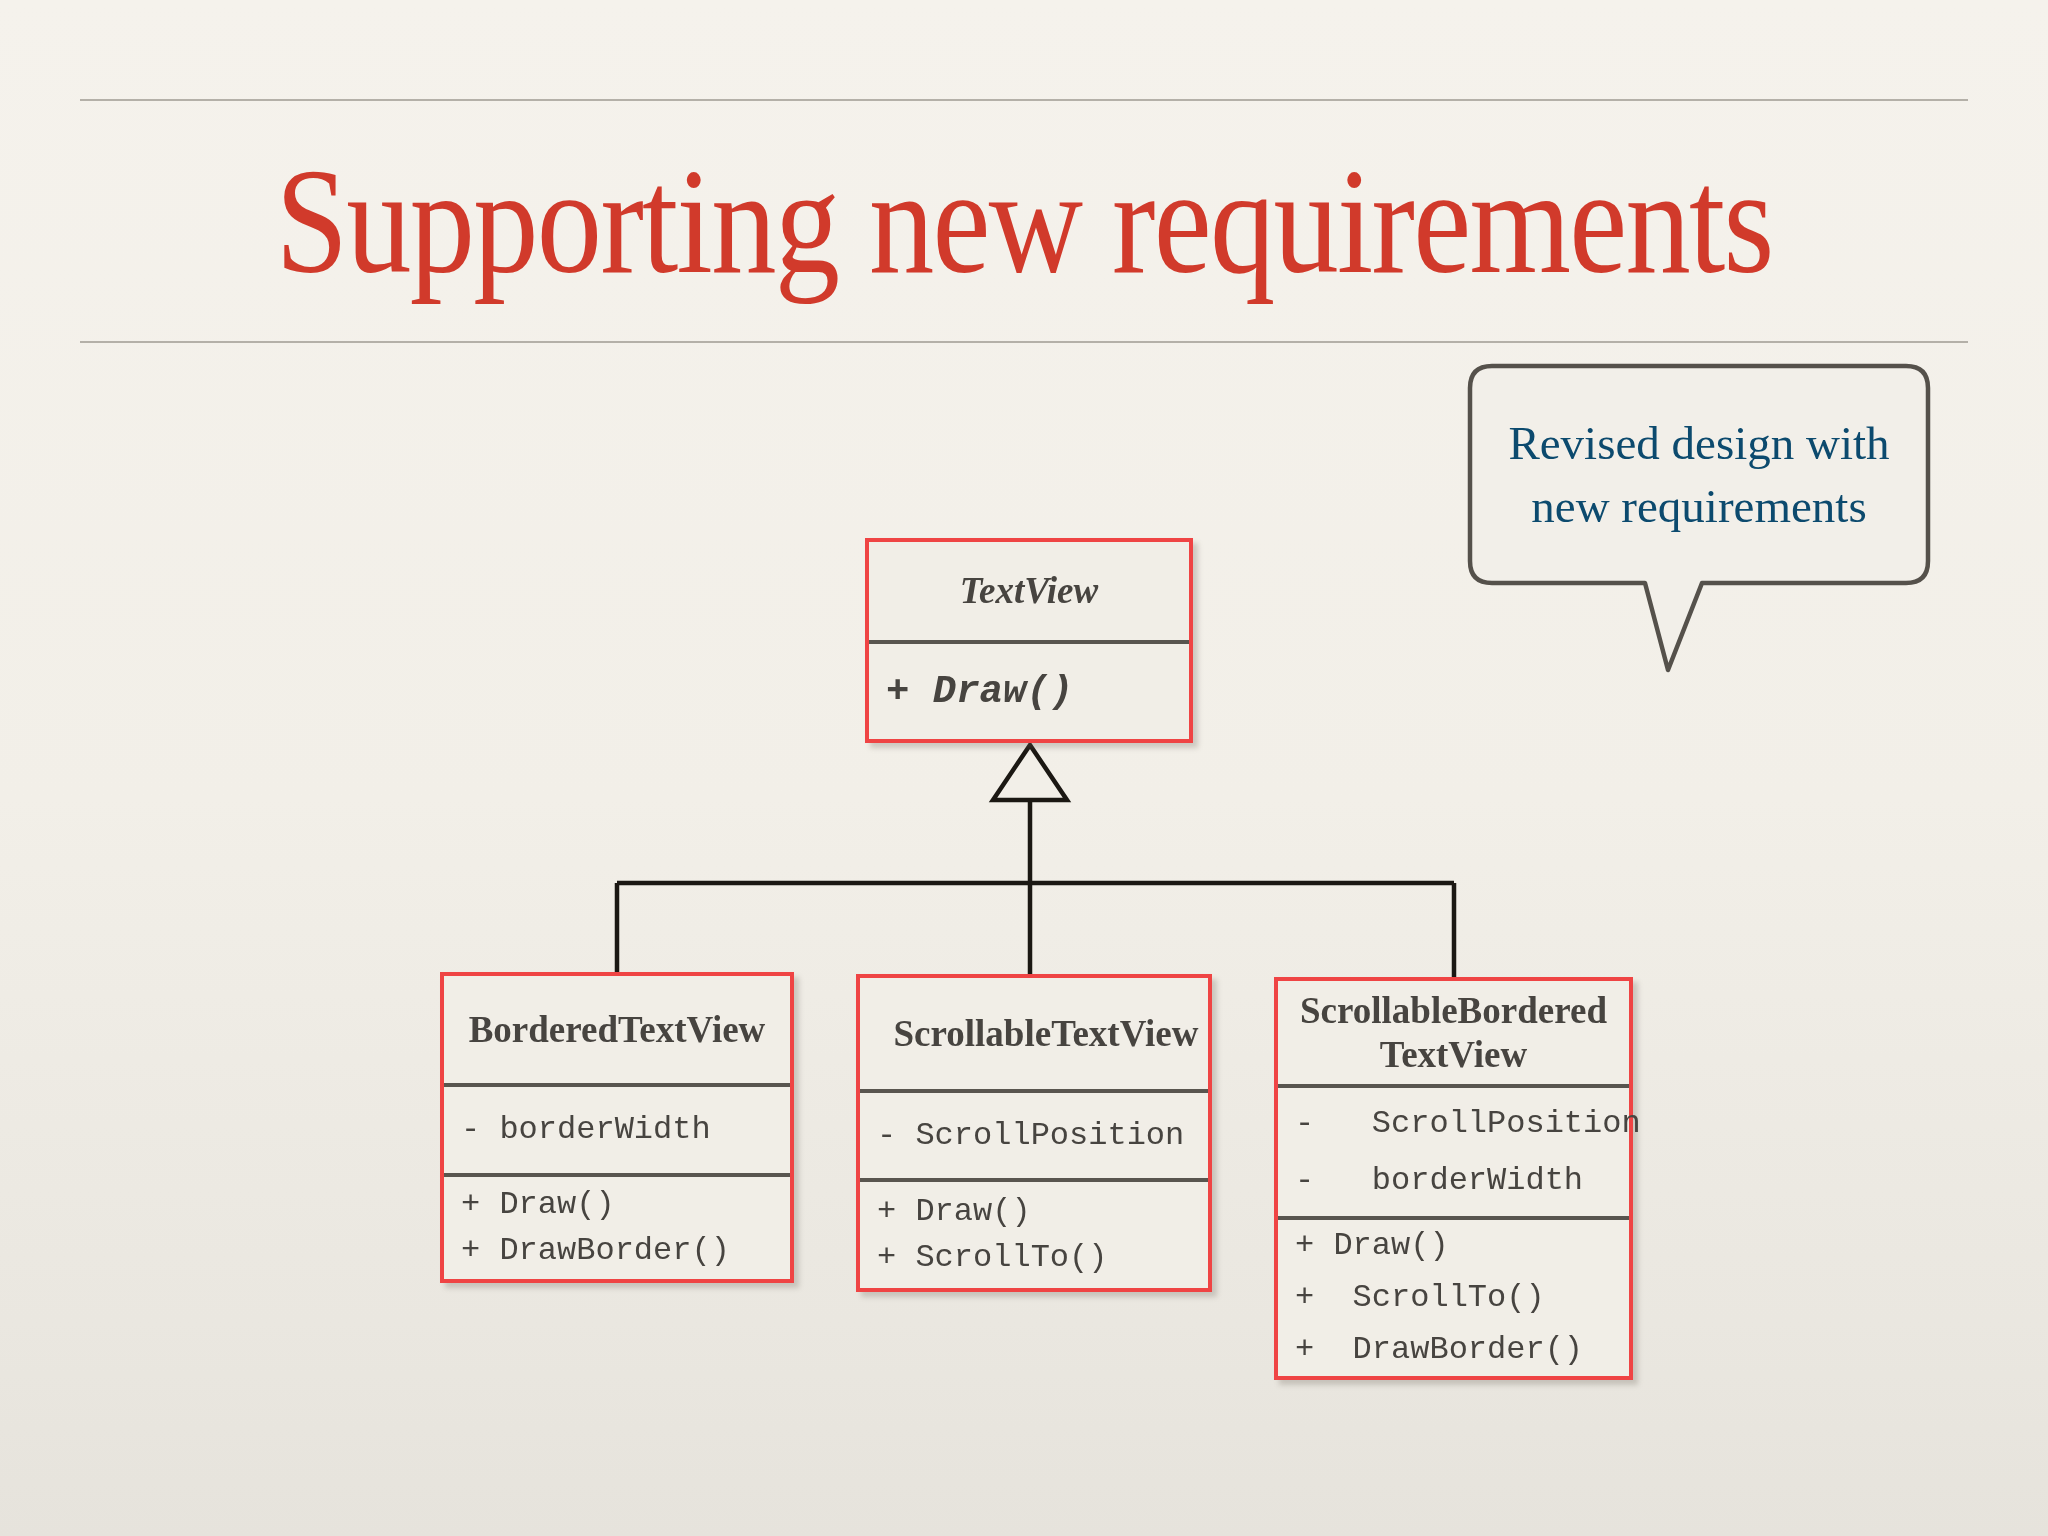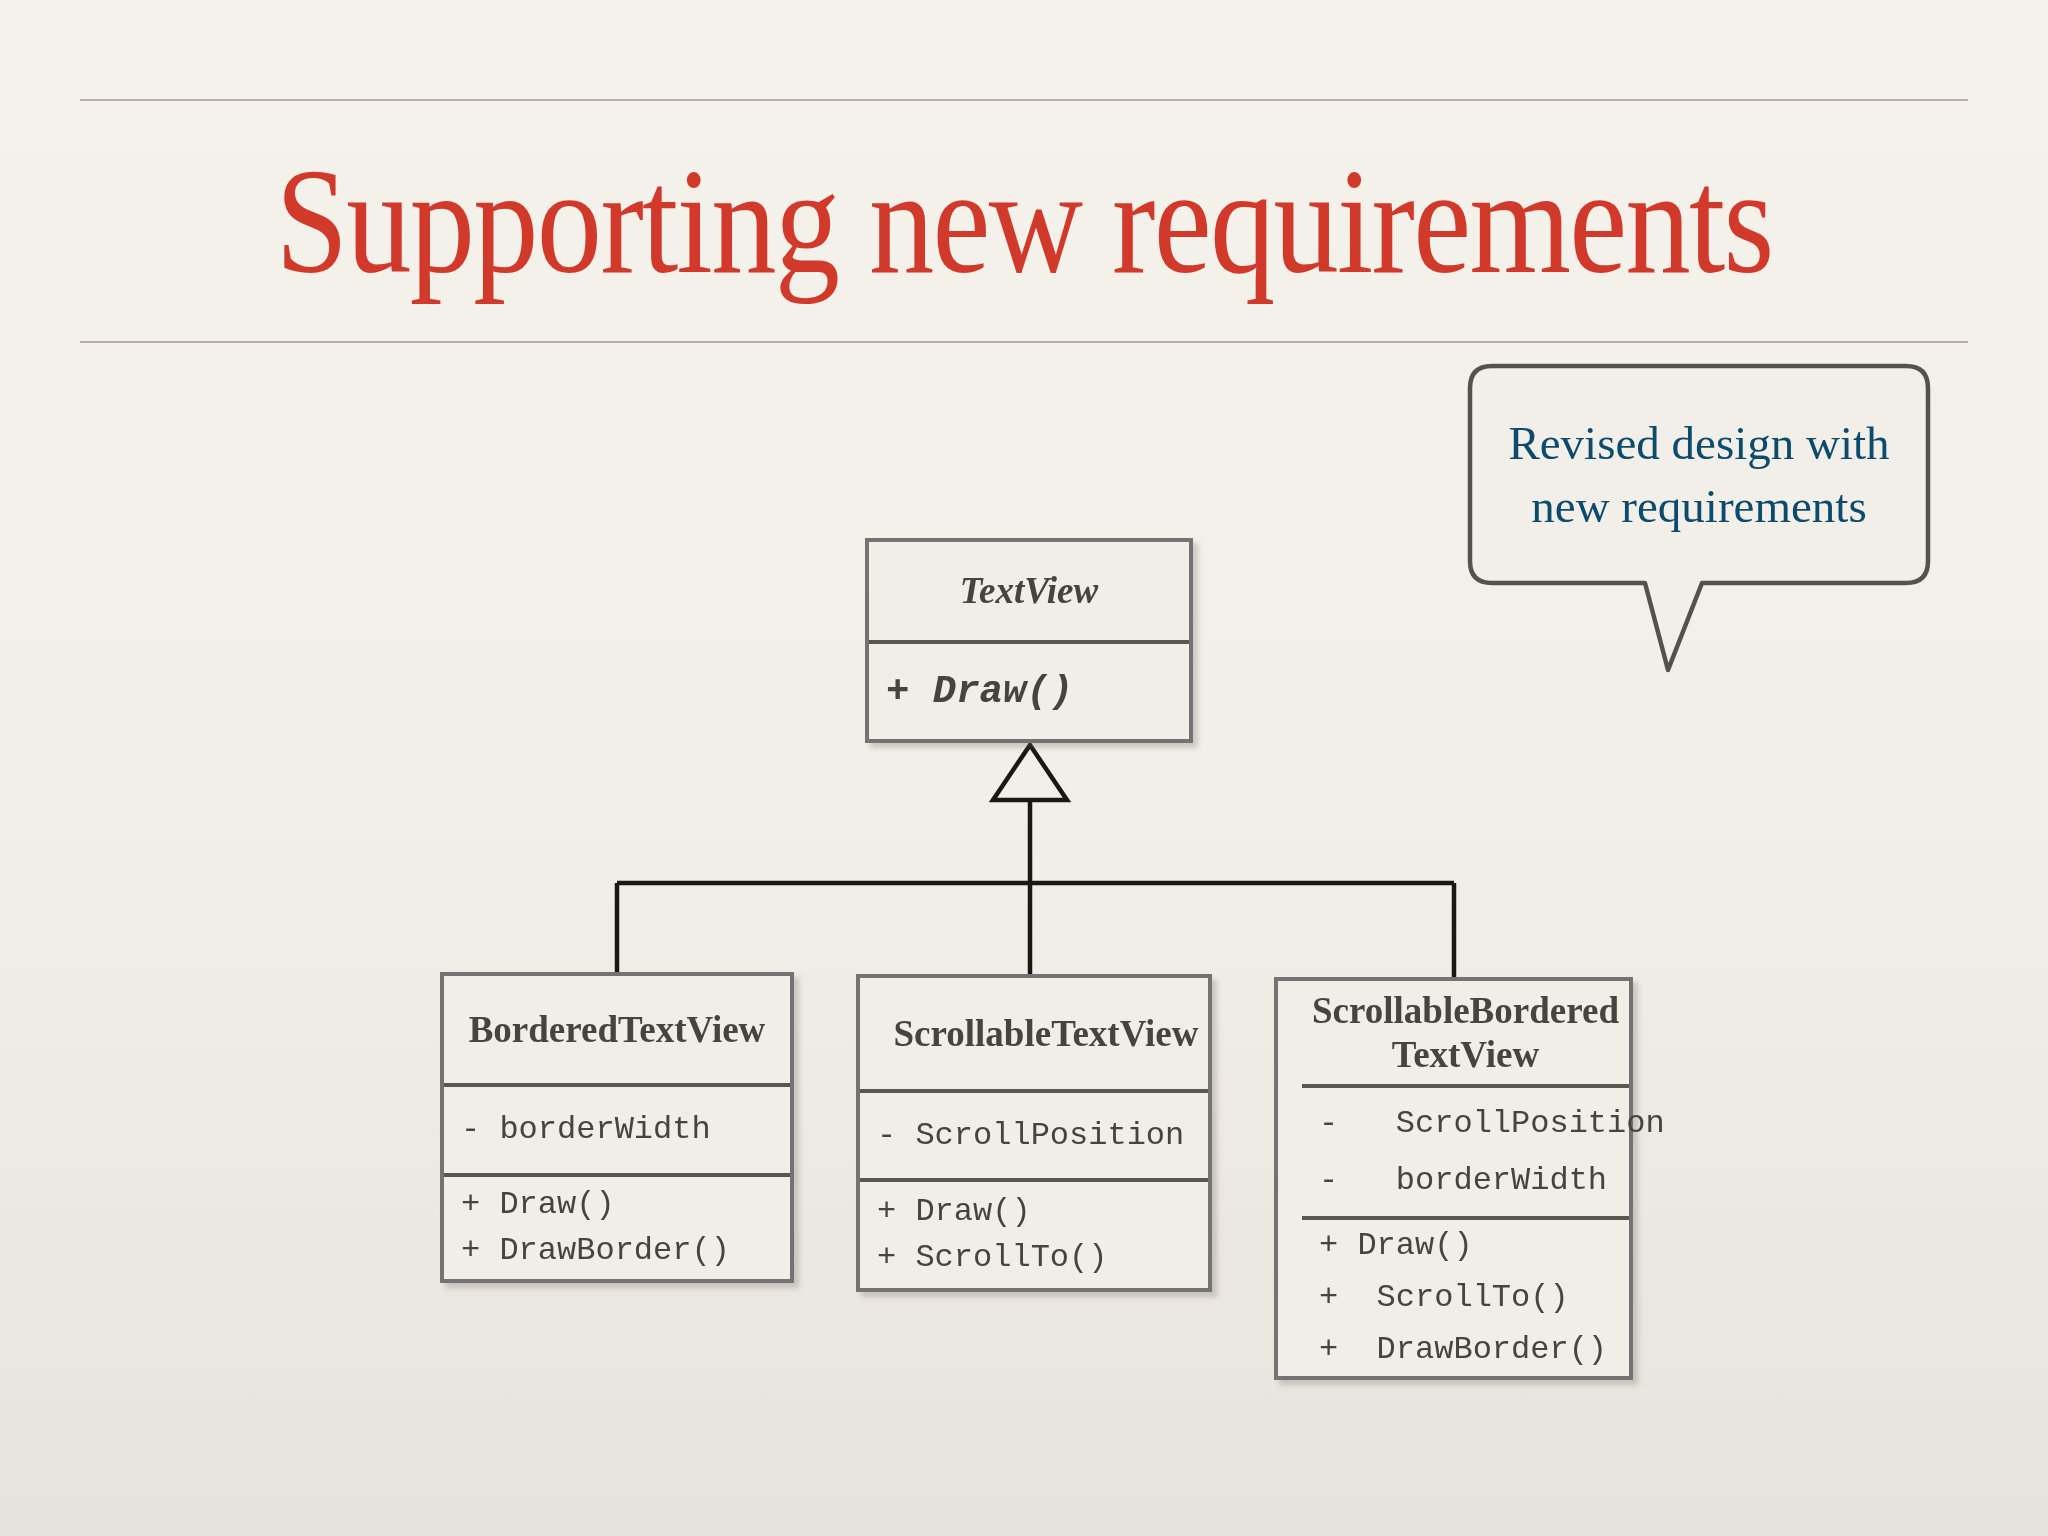--- a/index.html
+++ b/index.html
@@ -28,21 +28,21 @@
   
   .callout-text{
     position:absolute;left:1470px;top:366px;width:458px;height:217px;
     display:flex;flex-direction:column;justify-content:center;align-items:center;
     font-size:47px;line-height:63px;color:#0c4a6e;text-align:center;
   }
 
   
   .uml-box{
     position:absolute;box-sizing:border-box;
-    border:4px solid #737373;background:#f1eee7;
+    border:4px solid #ef4444;background:#f1eee7;
     color:#474440;
     box-shadow:5px 5px 5px rgba(110,104,95,.28);
     display:flex;flex-direction:column;
   }
   .comp{box-sizing:border-box;display:flex;flex-direction:column;justify-content:center;}
   .comp + .comp{border-top:4px solid #59554f;font-family:Liberation Mono, monospace;}
   .comp.name{align-items:center;text-align:center;font-weight:bold;font-size:37px;line-height:44px;}
   .comp.body{align-items:flex-start;padding-left:17px;font-size:32px;}
   .comp.body > div{white-space:pre;line-height:46px;}
   .abstract .comp{font-style:italic;}
@@ -55,21 +55,21 @@
   #box-bordered{left:440px;top:972px;width:354px;height:311px;}
   #box-bordered .comp.name{height:107px;}
   #box-bordered .comp.attrs{height:90px;}
   #box-bordered .comp.methods{flex:1;}
 
   #box-scrollable{left:856px;top:974px;width:356px;height:318px;}
   #box-scrollable .comp.name{height:111px;padding-left:24px;}
   #box-scrollable .comp.attrs{height:89px;}
   #box-scrollable .comp.methods{flex:1;}
 
-  #box-scrollborder{left:1274px;top:977px;width:359px;height:403px;padding-left:24px;}
+  #box-scrollborder{left:1274px;top:977px;width:359px;height:403px;}
   #box-scrollborder .comp.name{height:106px;}
   #box-scrollborder .comp.attrs{height:135px;}
   #box-scrollborder .comp.attrs > div{line-height:57px;}
   #box-scrollborder .comp.methods{flex:1;}
   #box-scrollborder .comp.methods > div{line-height:52px;}
 </style>
 </head>
 <body>
 
 <div>

